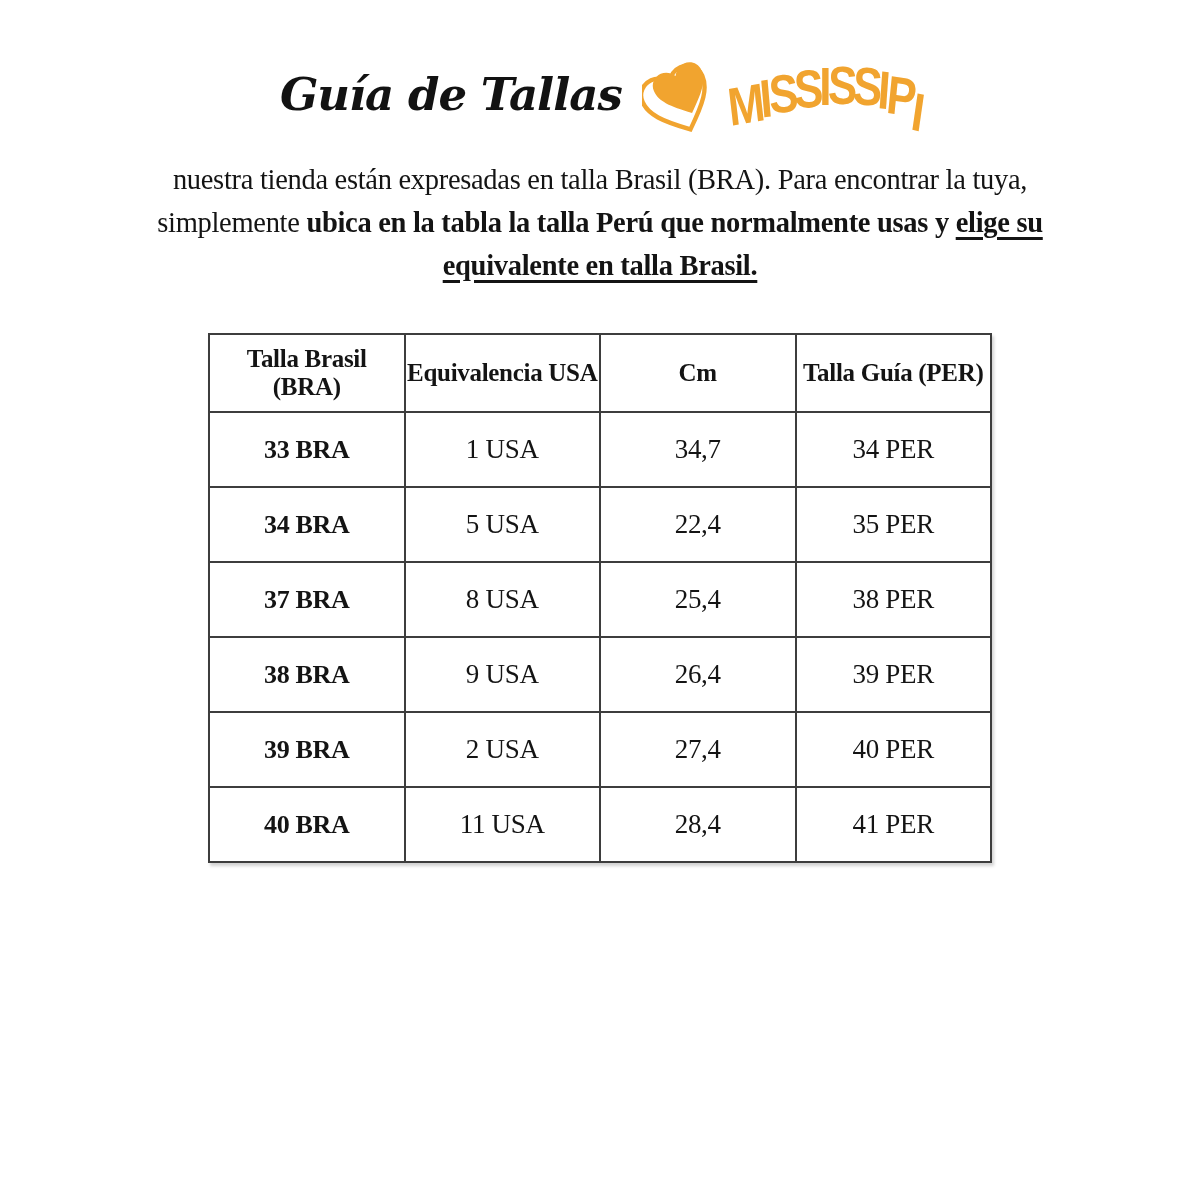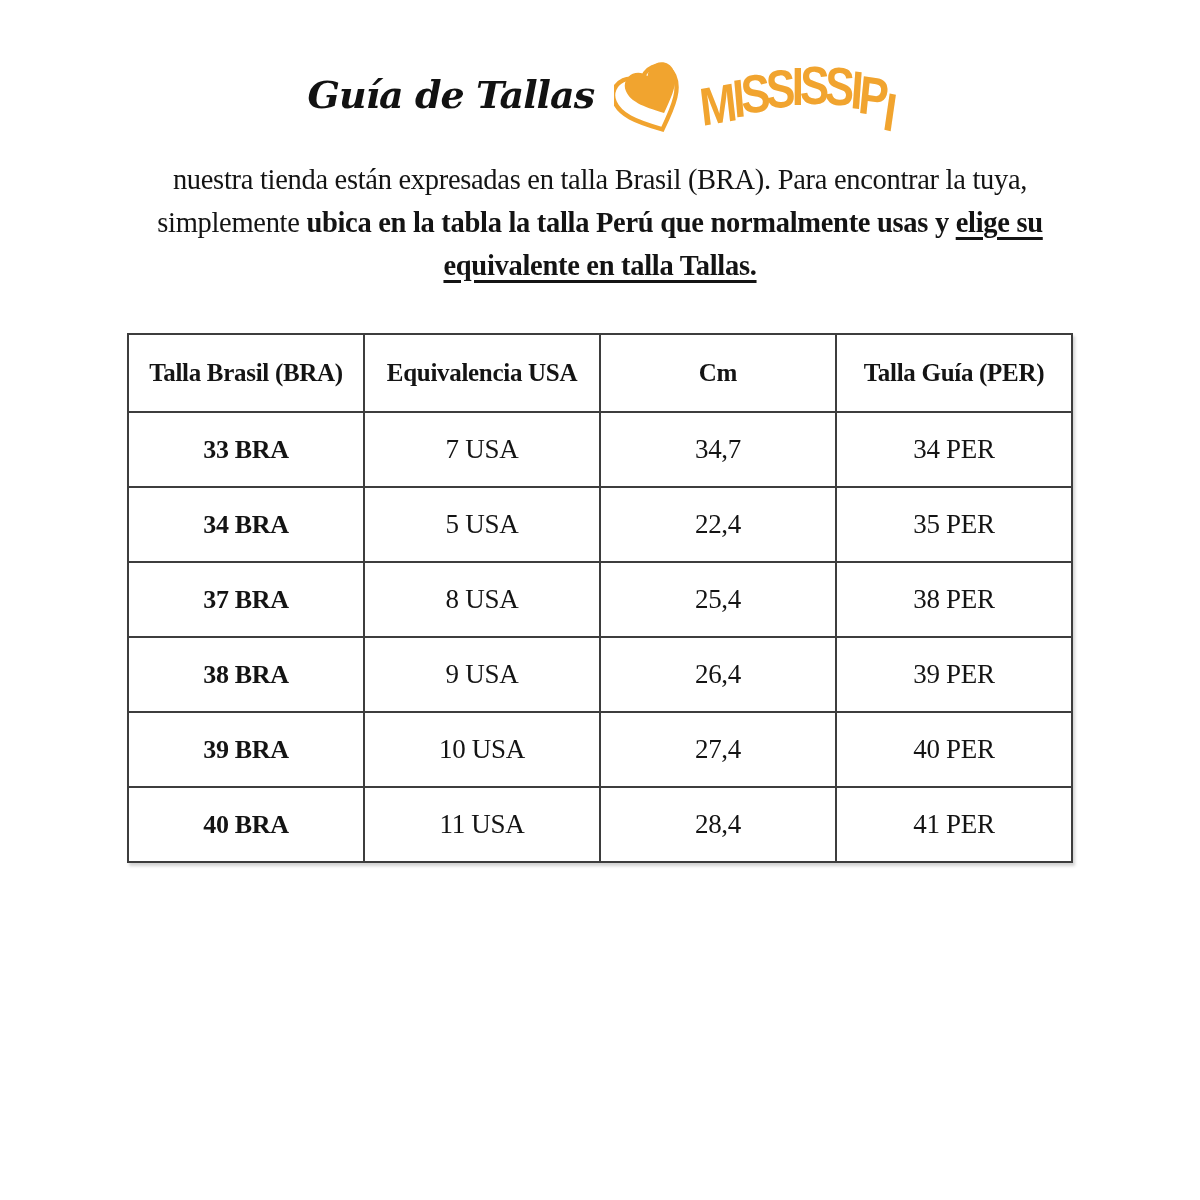--- a/index.html
+++ b/index.html
@@ -25,21 +25,21 @@
     align-items: center;
     gap: 20px;
     padding-top: 52px;
     height: 84px;
   }
   .page-title {
     margin: 0;
     font-family: "DejaVu Serif", serif;
     font-style: italic;
     font-weight: 800;
-    font-size: 38px;
+    font-size: 45px;
     letter-spacing: -1px;
     color: #121212;
     white-space: nowrap;
   }
   .logo {
     display: flex;
     align-items: center;
     gap: 2px;
     margin-top: 2px;
   }
@@ -76,21 +76,21 @@
   .example {
     margin-top: 44px;
     text-align: center;
     font-weight: 700;
     font-size: 31px;
     letter-spacing: -0.5px;
     white-space: nowrap;
   }
   
   .size-table {
-    width: 946px;
+    width: 784px;
     margin: 46px auto 0 auto;
     border-collapse: collapse;
     table-layout: fixed;
     box-shadow: 2px 3px 3px rgba(0,0,0,0.18);
   }
   .size-table th, .size-table td {
     border: 2px solid #3d3d3d;
     text-align: center;
     vertical-align: middle;
     padding: 0;
@@ -134,37 +134,37 @@
           <span style="color: rgb(241, 164, 47); transform: translateY(-3px) rotate(5deg);">I</span>
           <span style="color: rgb(241, 164, 47); transform: translateY(2px) rotate(7deg);">P</span>
           <span style="color: rgb(241, 164, 47); transform: translateY(15px) rotate(10deg);">I</span>
         </div>
     </div>
   </header>
 
   <section class="intro">
     <div><span>nuestra tienda están expresadas en talla Brasil (BRA). Para encontrar la tuya,</span></div>
     <div><span>simplemente </span><b>ubica en la tabla la talla Perú que normalmente usas y </b><b class="u">elige su</b></div>
-    <div><b class="u">equivalente en talla Tallas.</b></div>
+    <div><b class="u">equivalente en talla Brasil.</b></div>
   </section>
 
 
   <table class="size-table">
     <thead>
       <tr id="thead-row">
           <th>Talla Brasil (BRA)</th>
           <th>Equivalencia USA</th>
           <th>Cm</th>
           <th>Talla Guía (PER)</th>
         </tr>
     </thead>
     <tbody id="table-body">
         <tr>
           <td>33 BRA</td>
-          <td>7 USA</td>
+          <td>1 USA</td>
           <td>34,7</td>
           <td>34 PER</td>
         </tr>
         <tr>
           <td>34 BRA</td>
           <td>5 USA</td>
           <td>22,4</td>
           <td>35 PER</td>
         </tr>
         <tr>
@@ -174,21 +174,21 @@
           <td>38 PER</td>
         </tr>
         <tr>
           <td>38 BRA</td>
           <td>9 USA</td>
           <td>26,4</td>
           <td>39 PER</td>
         </tr>
         <tr>
           <td>39 BRA</td>
-          <td>10 USA</td>
+          <td>2 USA</td>
           <td>27,4</td>
           <td>40 PER</td>
         </tr>
         <tr>
           <td>40 BRA</td>
           <td>11 USA</td>
           <td>28,4</td>
           <td>41 PER</td>
         </tr>
       </tbody>

